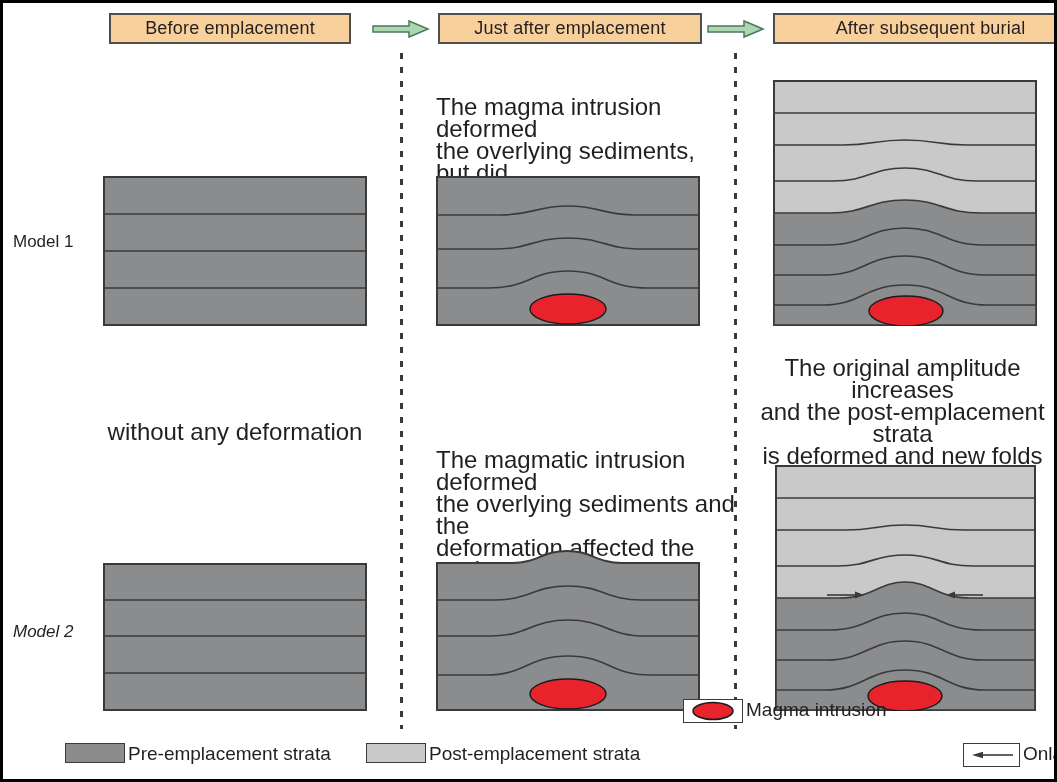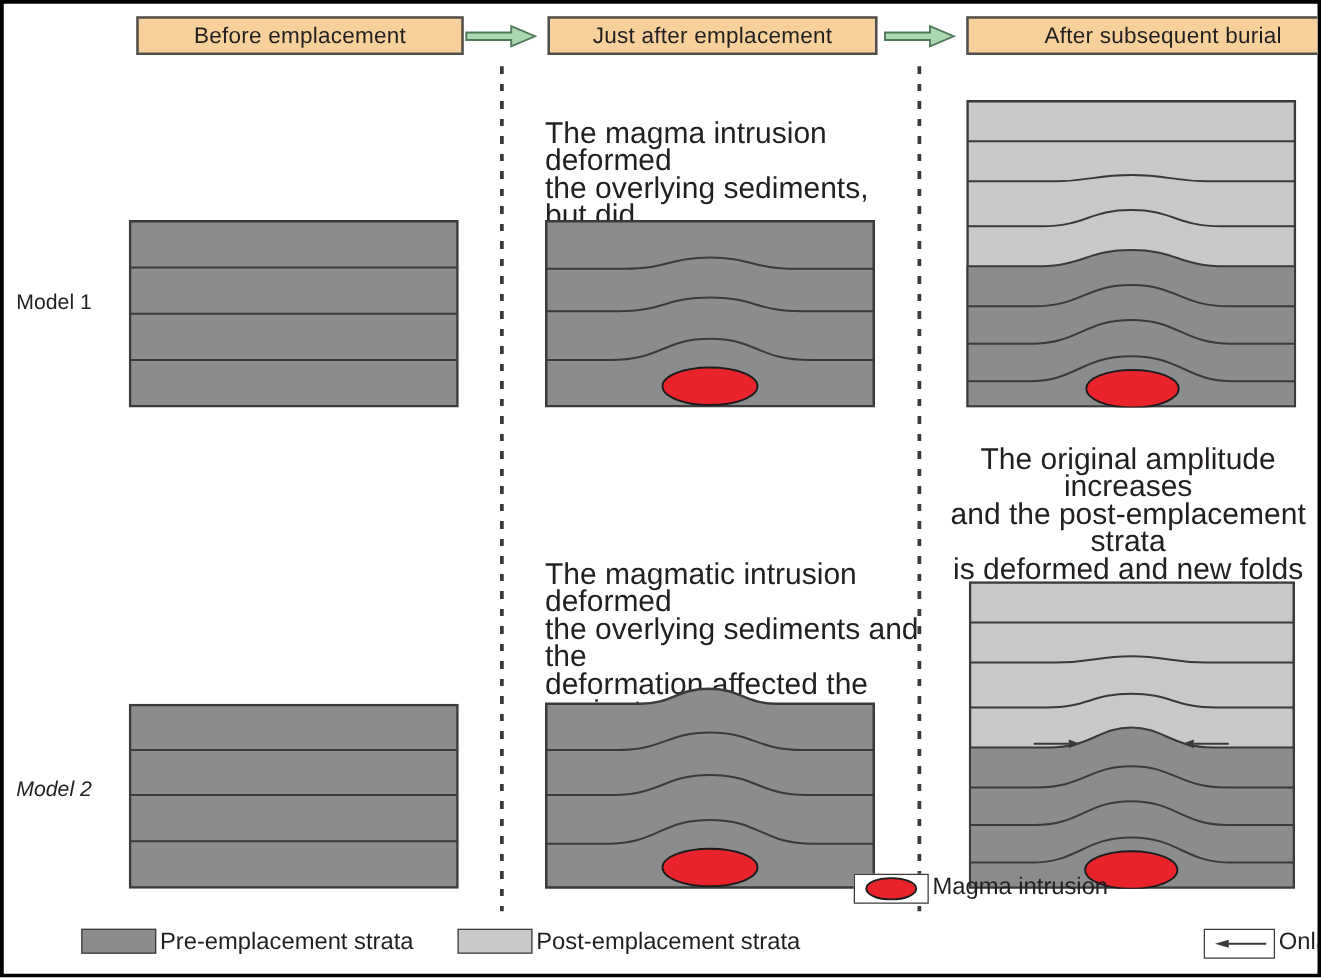--- a/index.html
+++ b/index.html
@@ -42,21 +42,21 @@
   .legend-label{font-size:19px;}
   .swatch{box-sizing:border-box;border:1.6px solid var(--line);}
   .swatch-strata{width:60px;height:20px;}
   .swatch-framed{width:60px;height:24px;background:#fff;display:flex;align-items:center;justify-content:center;}
 </style>
 </head>
 <body>
 
 <div id="figure">
 
-  <div class="abs stage-box" style="left:106px;top:10px;width:262px;">
+  <div class="abs stage-box" style="left:106px;top:10px;width:242px;">
     <span>Before emplacement</span>
   </div>
 
   <svg class="abs" style="left:368px;top:16px;" width="60" height="20" viewBox="0 0 60 20">
     <path class="arrow-glyph" d="M2,7 L38,7 L38,2 L57,10 L38,18 L38,13 L2,13 Z"></path>
   </svg>
 
   <div class="abs stage-box" style="left:435px;top:10px;width:264px;">
     <span>Just after emplacement</span>
   </div>
@@ -72,20 +72,21 @@
   <div class="abs dashed-line" style="left:397px;top:50px;height:676px;"></div>
   <div class="abs dashed-line" style="left:731px;top:50px;height:676px;"></div>
 
   <div class="abs model-label" style="left:10px;top:229px;">Model 1</div>
   <div class="abs model-label" style="left:10px;top:619px;font-style:italic;">Model 2</div>
 
   <div class="abs note" style="left:433px;top:93px;width:290px;">The magma intrusion deformed
 the overlying sediments, but did
 not affect the ancient seafloor</div>
 
+  <div class="abs note note-center" style="left:100px;top:418px;width:264px;">without any deformation</div>
 
   <div class="abs note note-center" style="left:742px;top:354px;width:315px;">The original amplitude increases
 and the post-emplacement strata
 is deformed and new folds formed</div>
 
   <div class="abs note" style="left:433px;top:446px;width:300px;">The magmatic intrusion deformed
 the overlying sediments and the
 deformation affected the ancient
 seafloor</div>
 

